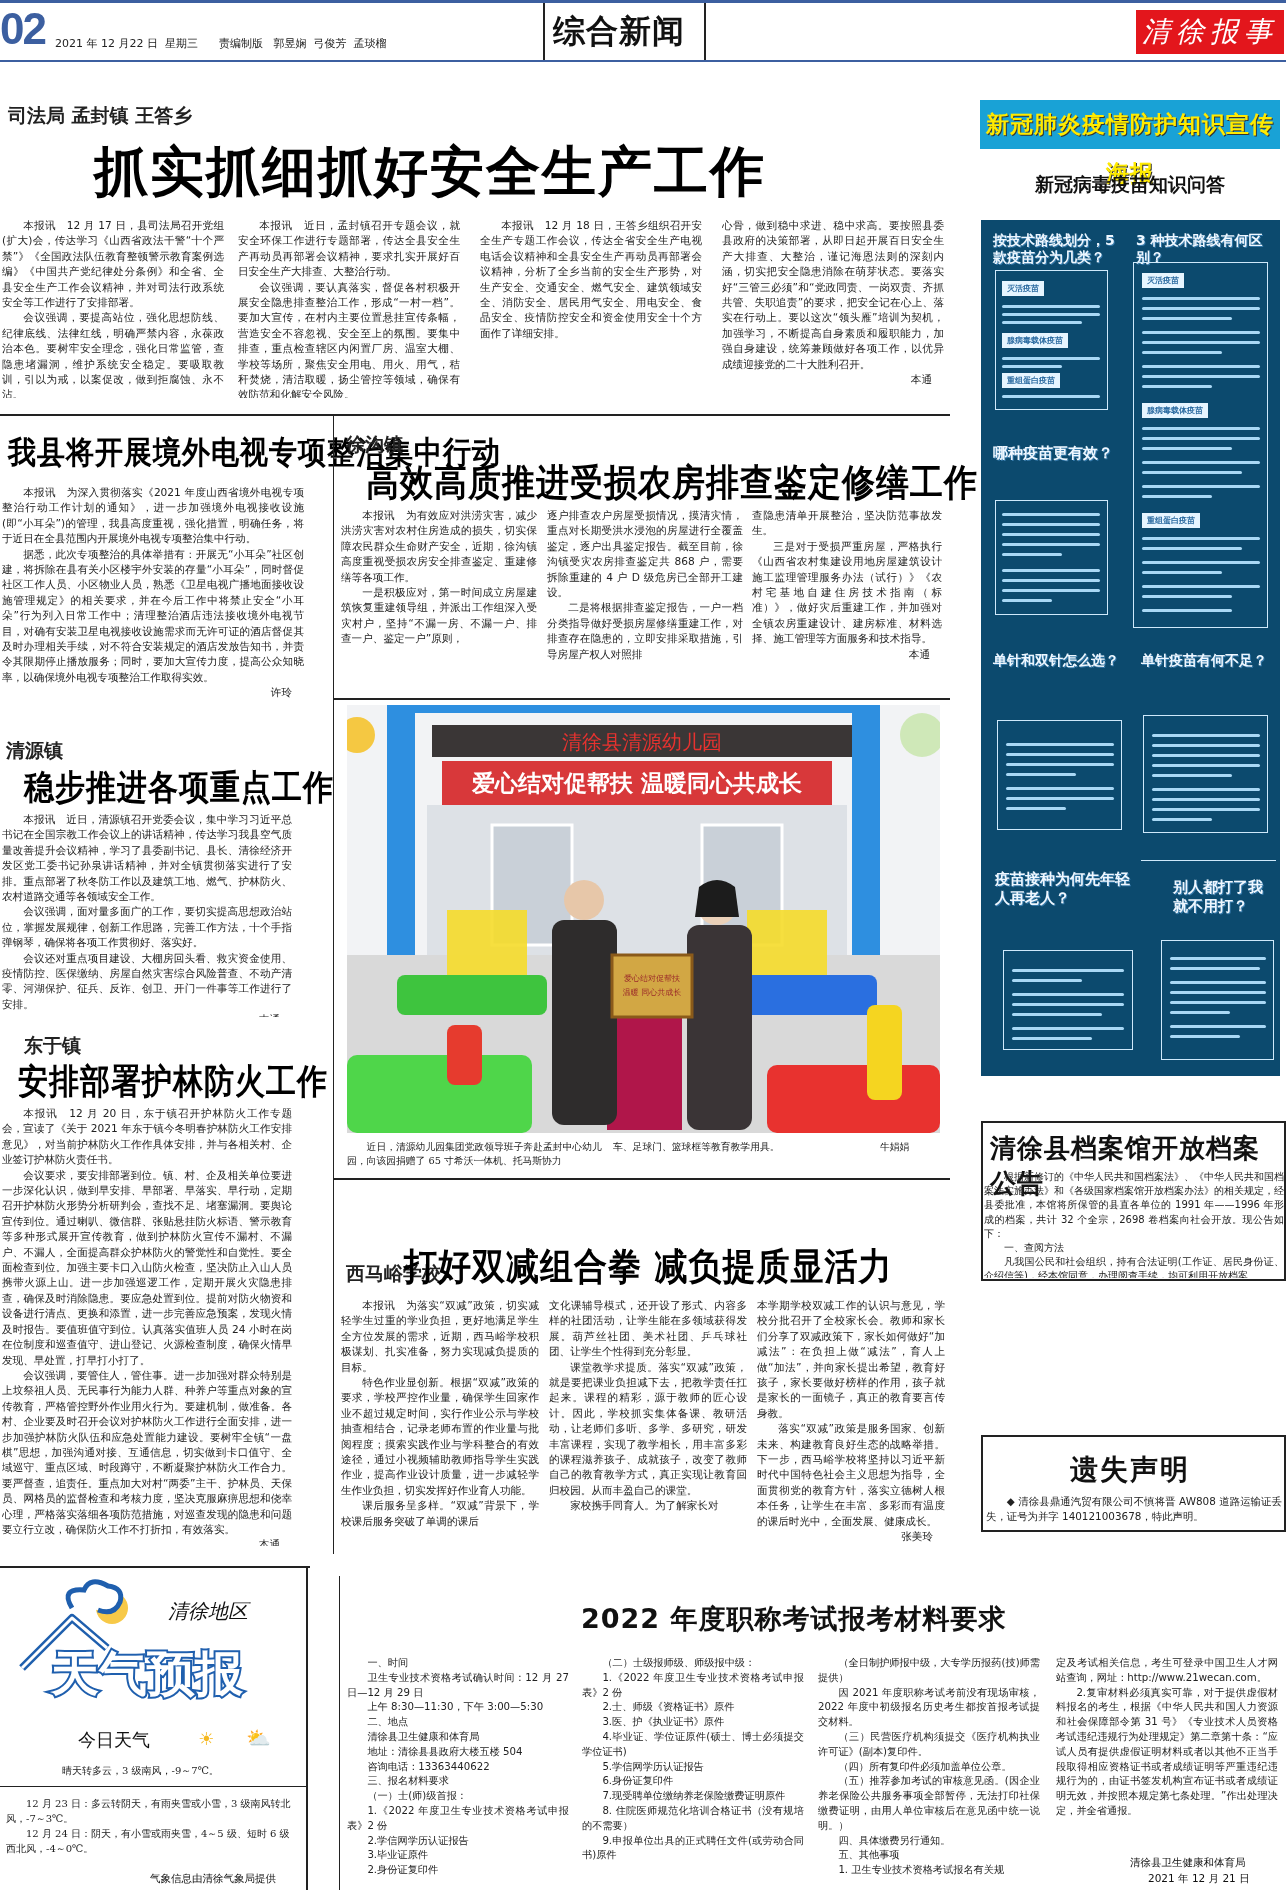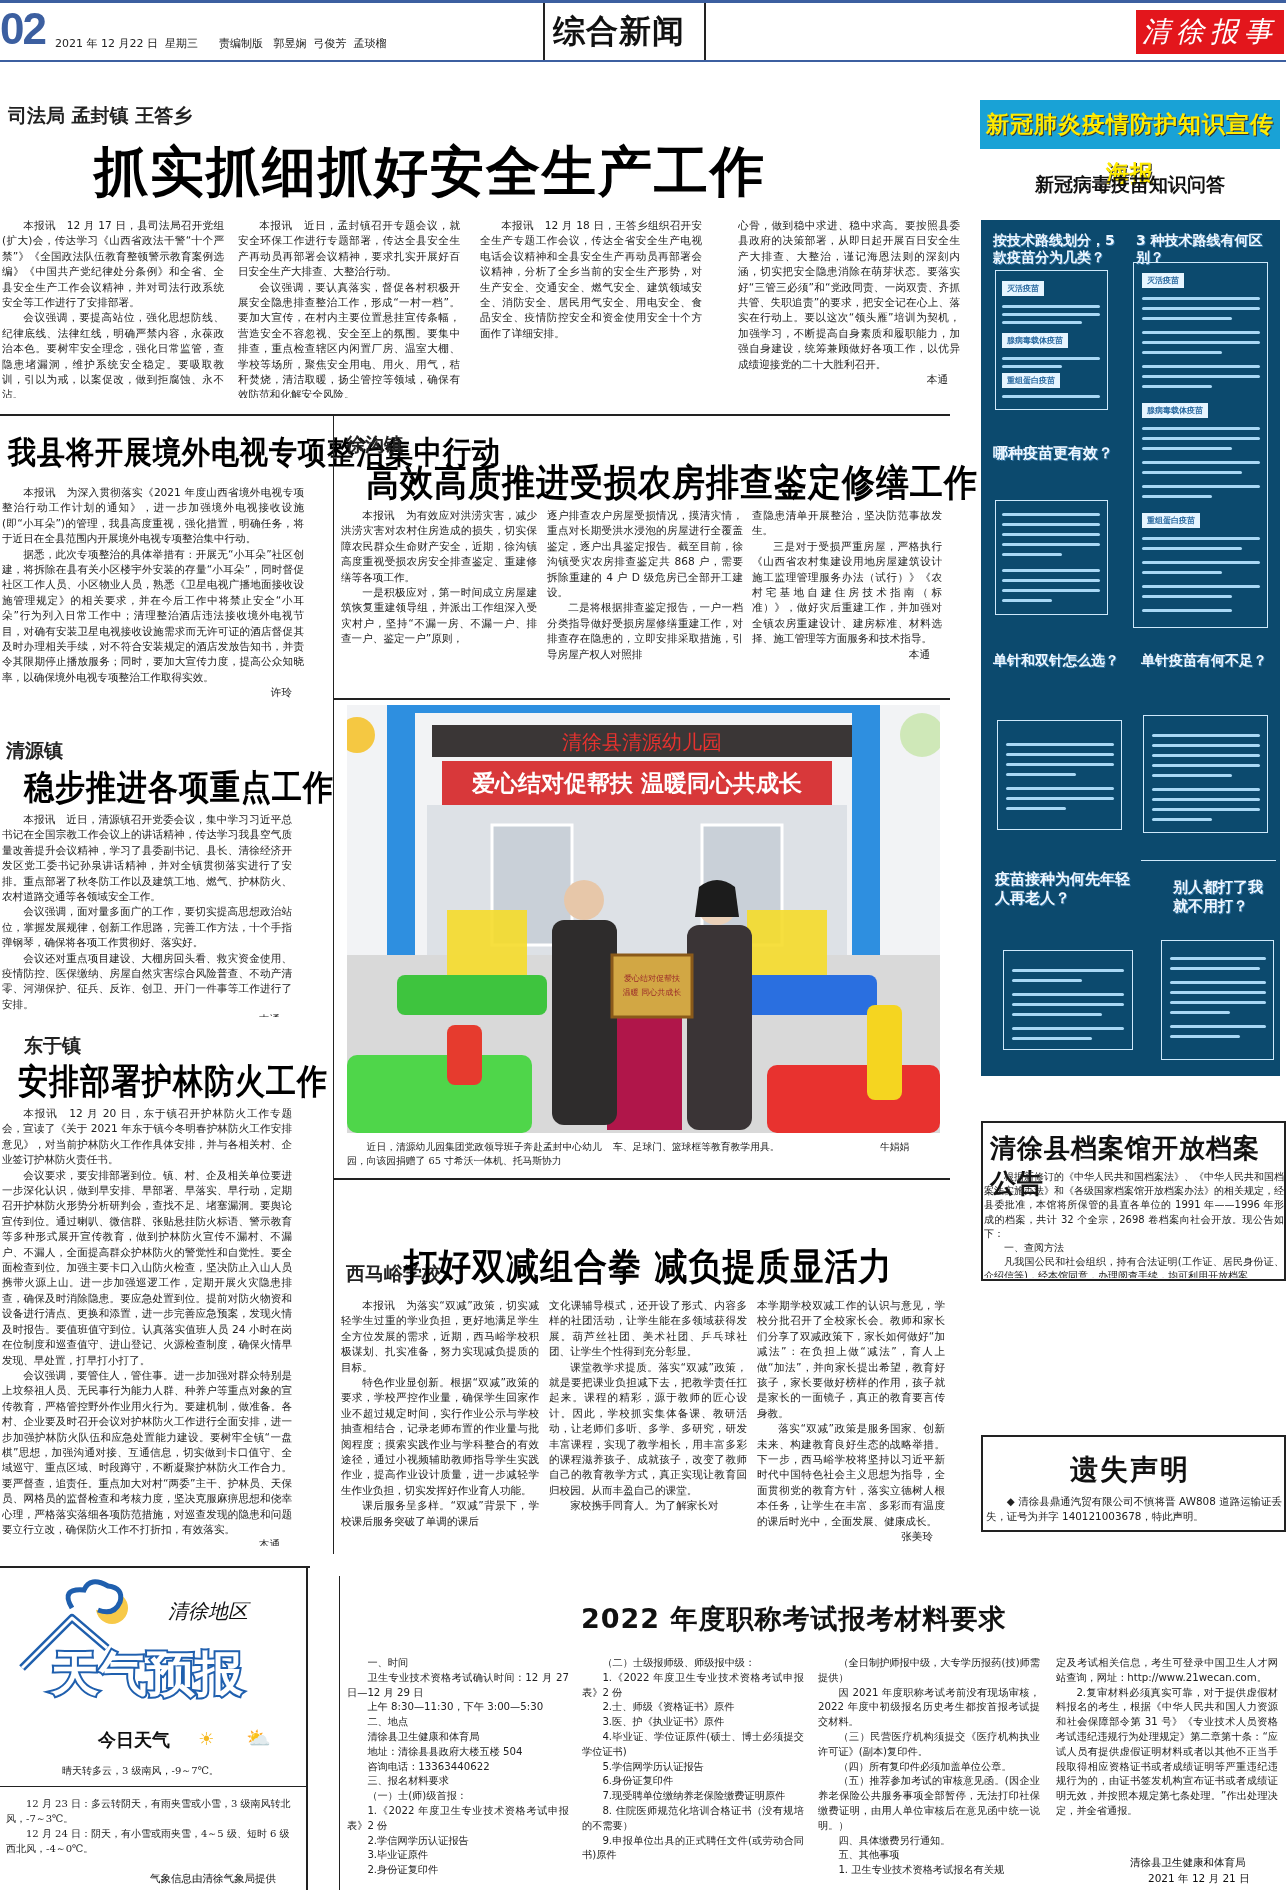--- a/index.html
+++ b/index.html
@@ -66,21 +66,21 @@
 
 </div>
 <div class="abs col" style="left:238px;top:218px;width:222px;height:180px;">
   <p>本报讯　近日，孟封镇召开专题会议，就安全环保工作进行专题部署，传达全县安全生产再动员再部署会议精神，要求扎实开展好百日安全生产大排查、大整治行动。</p>
   <p>会议强调，要认真落实，督促各村积极开展安全隐患排查整治工作，形成“一村一档”。要加大宣传，在村内主要位置悬挂宣传条幅，营造安全不容忽视、安全至上的氛围。要集中排查，重点检查辖区内闲置厂房、温室大棚、学校等场所，聚焦安全用电、用火、用气，秸秆焚烧，清洁取暖，扬尘管控等领域，确保有效防范和化解安全风险。</p>
 
 </div>
 <div class="abs col" style="left:480px;top:218px;width:222px;height:180px;">
   <p>本报讯　12 月 18 日，王答乡组织召开安全生产专题工作会议，传达全省安全生产电视电话会议精神和全县安全生产再动员再部署会议精神，分析了全乡当前的安全生产形势，对生产安全、交通安全、燃气安全、建筑领域安全、消防安全、居民用气安全、用电安全、食品安全、疫情防控安全和资金使用安全十个方面作了详细安排。</p>
 </div>
-<div class="abs col" style="left:722px;top:218px;width:222px;height:180px;margin-left:16px;">
+<div class="abs col" style="left:722px;top:218px;width:222px;height:180px;">
   <p style="text-indent:0">心骨，做到稳中求进、稳中求高。要按照县委县政府的决策部署，从即日起开展百日安全生产大排查、大整治，谨记海恩法则的深刻内涵，切实把安全隐患消除在萌芽状态。要落实好“三管三必须”和“党政同责、一岗双责、齐抓共管、失职追责”的要求，把安全记在心上、落实在行动上。要以这次“领头雁”培训为契机，加强学习，不断提高自身素质和履职能力，加强自身建设，统筹兼顾做好各项工作，以优异成绩迎接党的二十大胜利召开。</p>
   <div class="byline">本通</div>
 </div>
 
 <div class="abs hrule" style="left:0;top:414px;width:950px;"></div>
 
 <div class="abs head-l" style="left:8px;top:432px;font-size:28px;">我县将开展境外电视专项整治集中行动</div>
 <div class="abs col" style="left:2px;top:485px;width:302px;height:230px;">
   <p>本报讯　为深入贯彻落实《2021 年度山西省境外电视专项整治行动工作计划的通知》，进一步加强境外电视接收设施(即“小耳朵”)的管理，我县高度重视，强化措置，明确任务，将于近日在全县范围内开展境外电视专项整治集中行动。</p>
   <p>据悉，此次专项整治的具体举措有：开展无“小耳朵”社区创建，将拆除在县有关小区楼宇外安装的存量“小耳朵”，同时督促社区工作人员、小区物业人员，熟悉《卫星电视广播地面接收设施管理规定》的相关要求，并在今后工作中将禁止安全“小耳朵”行为列入日常工作中；清理整治酒店违法接收境外电视节目，对确有安装卫星电视接收设施需求而无许可证的酒店督促其及时办理相关手续，对不符合安装规定的酒店发放告知书，并责令其限期停止播放服务；同时，要加大宣传力度，提高公众知晓率，以确保境外电视专项整治工作取得实效。</p>
@@ -301,21 +301,21 @@
 <div class="abs hrule" style="left:0;top:1566px;width:310px;"></div>
 <div class="abs vrule" style="left:306px;top:1566px;height:324px;background:#222;width:2px;"></div>
 <svg class="abs" style="left:12px;top:1578px;" width="270" height="130" viewBox="0 0 270 130">
   <circle cx="100" cy="30" r="16" fill="#f7c948"></circle>
   <path d="M10 90 L60 40 L95 70" fill="none" stroke="#1f5fae" stroke-width="8" stroke-linejoin="round"></path>
   <path d="M10 90 L60 40 L95 70" fill="none" stroke="#fff" stroke-width="3" stroke-linejoin="round"></path>
   <path d="M60 30 q-12 -20 12 -18 q6 -14 24 -4 q16 2 12 16 q-6 14 -22 8" fill="#fff" stroke="#1f5fae" stroke-width="5"></path>
   <text x="135" y="112" text-anchor="middle" font-size="48" font-weight="900" fill="#fff" stroke="#1f5fae" stroke-width="4" paint-order="stroke" font-family="DejaVu Sans, sans-serif">天气预报</text>
 </svg>
 <div class="abs serif" style="left:168px;top:1598px;font-size:20px;font-style:italic;color:#111;">清徐地区</div>
-<div class="abs serif" style="left:78px;top:1728px;font-size:18px;font-weight:bold;margin-left:20px;">今日天气</div>
+<div class="abs serif" style="left:78px;top:1728px;font-size:18px;font-weight:normal;">今日天气</div>
 <div class="abs" style="left:198px;top:1728px;font-size:18px;color:#f5b820;">☀</div>
 <div class="abs" style="left:246px;top:1726px;font-size:20px;color:#3aa0e0;">⛅</div>
 <div class="abs caption" style="left:62px;top:1764px;font-size:10px;">晴天转多云，3 级南风，-9～7℃。</div>
 <div class="abs hrule" style="left:0;top:1786px;width:306px;height:1px;"></div>
 <div class="abs caption" style="left:6px;top:1796px;width:290px;font-size:10px;line-height:15px;">
   <p style="text-indent:2em">12 月 23 日：多云转阴天，有雨夹雪或小雪，3 级南风转北风，-7～3℃。</p>
   <p style="text-indent:2em">12 月 24 日：阴天，有小雪或雨夹雪，4～5 级、短时 6 级西北风，-4～0℃。</p>
 </div>
 <div class="abs" style="left:150px;top:1872px;font-size:10.5px;">气象信息由清徐气象局提供</div>
 

